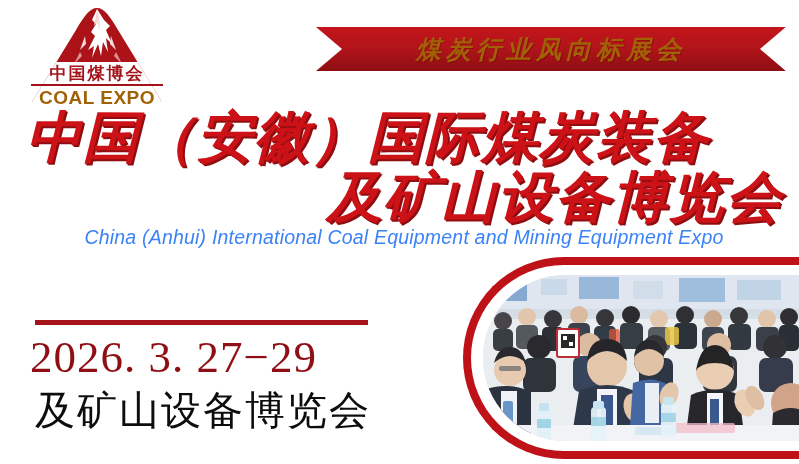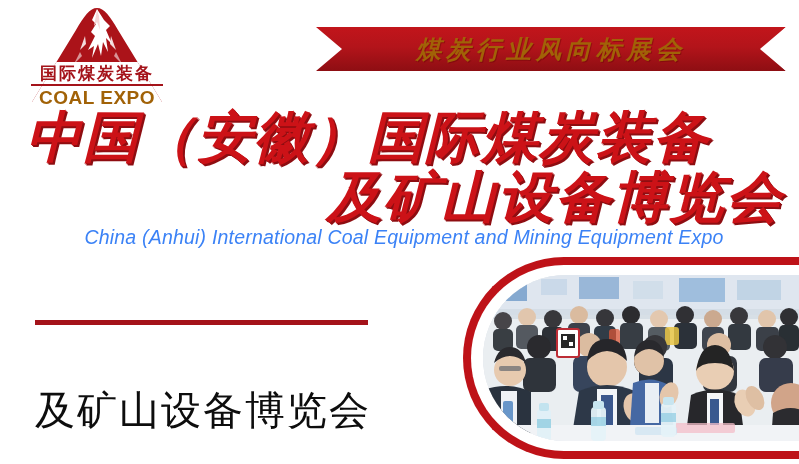--- a/index.html
+++ b/index.html
@@ -132,21 +132,21 @@
         <path d="M75 3 L 70 14 L 74 18 L 69 26 L 73 30 L 66 44 L 72 40 L 70 52 L 76 38 L 79 50 L 81 36 L 86 46 L 84 32 L 90 38 L 84 24 L 88 20 L 82 14 Z" fill="#ffffff"></path>
         <path d="M75 4 L 72 20 L 75 16 L 78 24 L 77 10 Z" fill="#f7d7d8"></path>
         <path d="M63 30 L 58 44 L 64 38 Z" fill="#ffffff" opacity=".85"></path>
         <path d="M89 30 L 94 44 L 88 38 Z" fill="#ffffff" opacity=".85"></path>
         <path d="M58 46 L 52 58 L 60 50 Z" fill="#ffffff" opacity=".55"></path>
         <path d="M94 46 L 100 58 L 92 50 Z" fill="#ffffff" opacity=".55"></path>
 
         <rect x="0" y="56" width="150" height="48" fill="#ffffff"></rect>
       </g>
     </svg>
-    <div id="logo-cn">国际煤炭装备</div>
+    <div id="logo-cn">中国煤博会</div>
     <div id="logo-rule"></div>
     <div id="logo-en">COAL EXPO</div>
   </div>
 
   <div id="ribbon">
     <svg id="ribbon-shape" viewBox="0 0 470 44" preserveAspectRatio="none">
       <defs>
         <linearGradient id="ribGrad" x1="0" y1="0" x2="0" y2="1">
           <stop offset="0%" stop-color="#C2151B"></stop>
           <stop offset="45%" stop-color="#B3141A"></stop>
@@ -160,20 +160,21 @@
     <div id="ribbon-text">煤炭行业风向标展会</div>
   </div>
 
   <div class="title-line" id="title-1">中国（安徽）国际煤炭装备</div>
   <div class="title-line" id="title-2">及矿山设备博览会</div>
 
   <div id="subtitle">China (Anhui) International Coal Equipment and Mining Equipment Expo</div>
 
   <div id="slogan-rule"></div>
 
+  <div id="date">2026. 3. 27−29</div>
   <div id="venue">及矿山设备博览会</div>
 
   <div id="photo-wrap">
     <div id="photo-border"></div>
     <div id="photo-clip">
       <svg id="photo-scene" viewBox="0 0 316 166" preserveAspectRatio="xMidYMid slice">
 
         <rect x="0" y="0" width="316" height="166" fill="#e9edf1"></rect>
         <rect x="0" y="0" width="316" height="40" fill="#dde5ee"></rect>
         <rect x="10" y="6" width="34" height="20" fill="#2f6fb5" opacity=".55"></rect>

